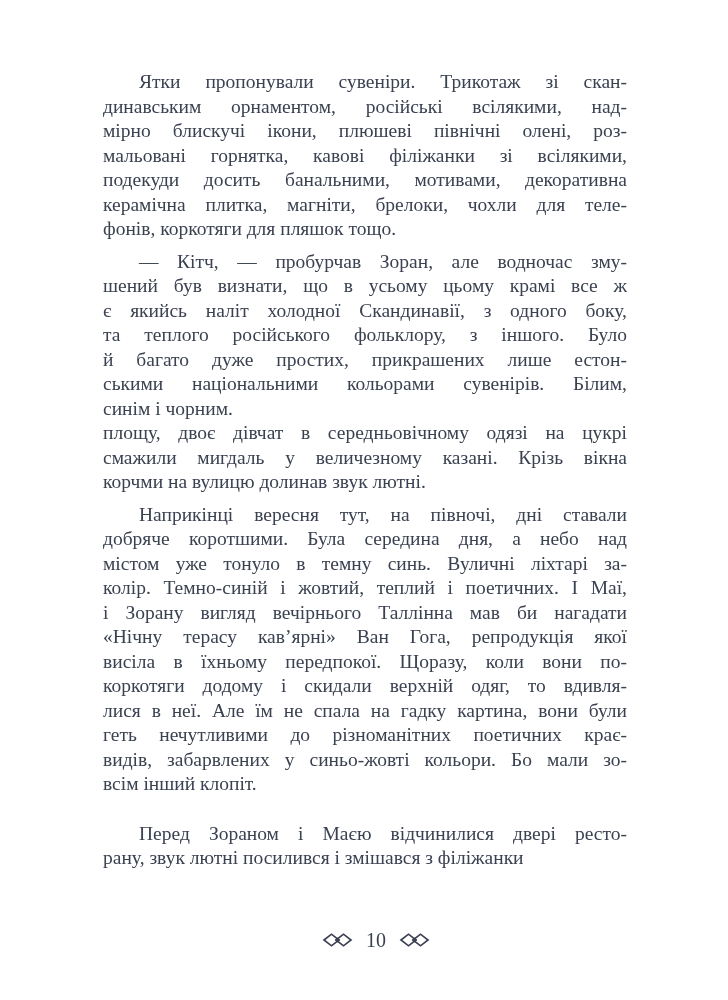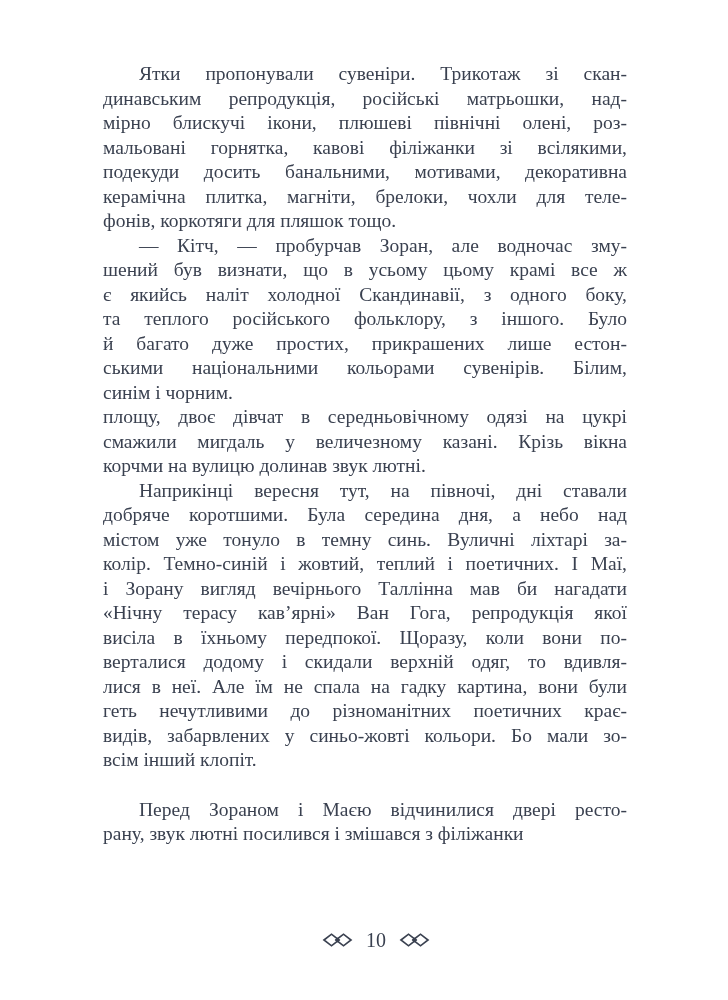--- a/index.html
+++ b/index.html
@@ -32,20 +32,21 @@
   .line {
     font-size: 19.5px;
     line-height: 24.5px;
     text-align: justify;
     text-align-last: justify;
     white-space: normal;
     letter-spacing: 0;
   }
   .line.first {
     padding-left: 36px;
+    margin-top: 8px;
   }
   .line.last {
     text-align-last: left;
   }
   .footer {
     position: absolute;
     top: 928px;
     left: 12px;
     width: 728px;
     display: flex;
@@ -67,21 +68,21 @@
   }
 </style>
 </head>
 <body>
 
 <div class="page">
 
   <main class="text-block" id="text-block">
       <div class="paragraph">
         <div class="line first">Ятки пропонували сувеніри. Трикотаж зі скан-</div>
-        <div class="line">динавським репродукція, російські матрьошки, над-</div>
+        <div class="line">динавським орнаментом, російські всілякими, над-</div>
         <div class="line">мірно блискучі ікони, плюшеві північні олені, роз-</div>
         <div class="line">мальовані горнятка, кавові філіжанки зі всілякими,</div>
         <div class="line">подекуди досить банальними, мотивами, декоративна</div>
         <div class="line">керамічна плитка, магніти, брелоки, чохли для теле-</div>
         <div class="line last">фонів, коркотяги для пляшок тощо.</div>
       </div>
       <div class="paragraph">
         <div class="line first">— Кітч, — пробурчав Зоран, але водночас зму-</div>
         <div class="line">шений був визнати, що в усьому цьому крамі все ж</div>
         <div class="line">є якийсь наліт холодної Скандинавії, з одного боку,</div>
@@ -96,21 +97,21 @@
         <div class="line last">корчми на вулицю долинав звук лютні.</div>
       </div>
       <div class="paragraph">
         <div class="line first">Наприкінці вересня тут, на півночі, дні ставали</div>
         <div class="line">добряче коротшими. Була середина дня, а небо над</div>
         <div class="line">містом уже тонуло в темну синь. Вуличні ліхтарі за-</div>
         <div class="line">колір. Темно-синій і жовтий, теплий і поетичних. І Маї,</div>
         <div class="line">і Зорану вигляд вечірнього Таллінна мав би нагадати</div>
         <div class="line">«Нічну терасу кав’ярні» Ван Гога, репродукція якої</div>
         <div class="line">висіла в їхньому передпокої. Щоразу, коли вони по-</div>
-        <div class="line">верталися додому і скидали верхній одяг, то вдивля-</div>
+        <div class="line">коркотяги додому і скидали верхній одяг, то вдивля-</div>
         <div class="line">лися в неї. Але їм не спала на гадку картина, вони були</div>
         <div class="line">геть нечутливими до різноманітних поетичних крає-</div>
         <div class="line">видів, забарвлених у синьо-жовті кольори. Бо мали зо-</div>
         <div class="line last">всім інший клопіт.</div>
       </div>
       <div class="paragraph section-gap">
         <div class="line first">Перед Зораном і Маєю відчинилися двері ресто-</div>
         <div class="line last">рану, звук лютні посилився і змішався з філіжанки</div>
       </div>
     </main>

